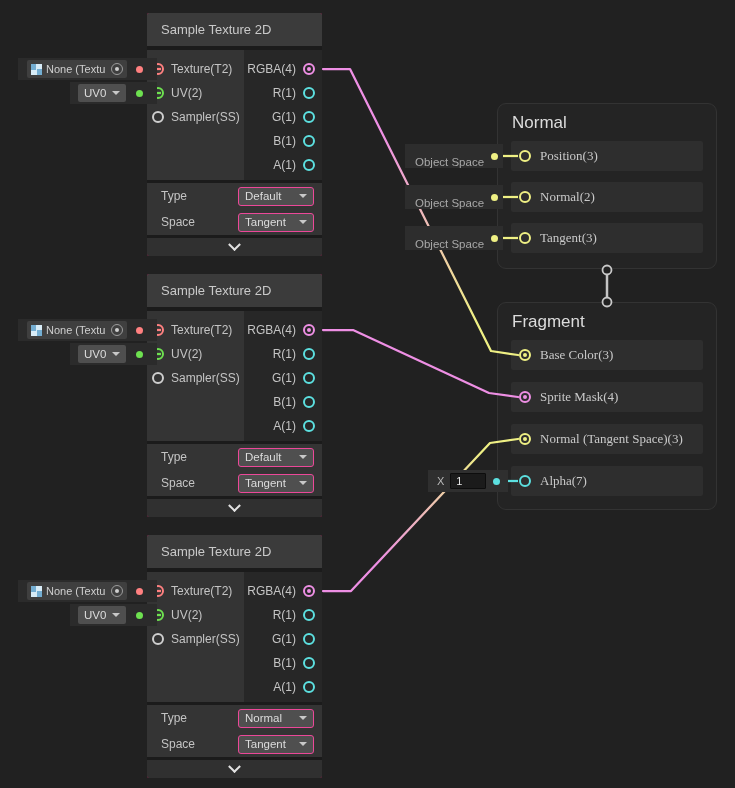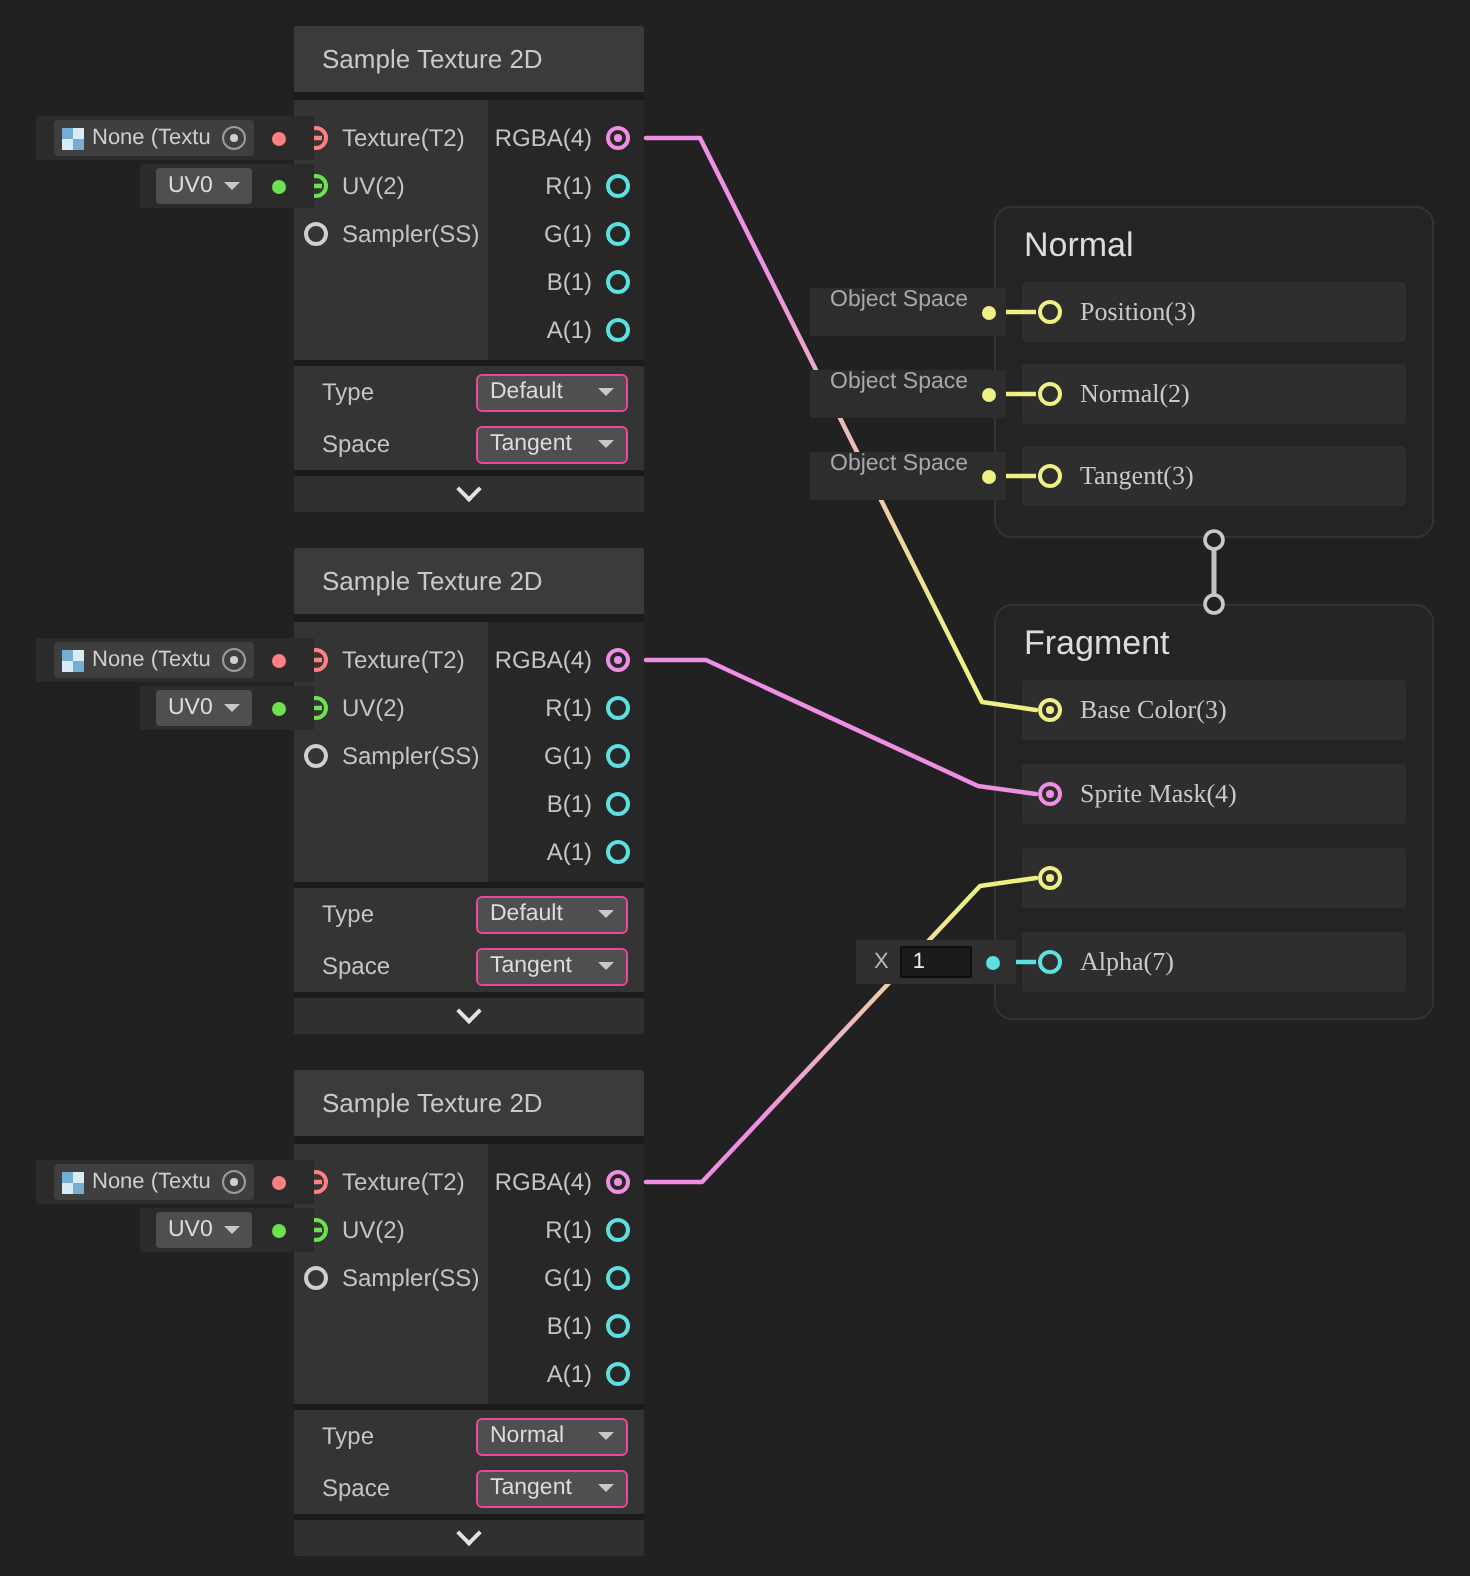--- a/index.html
+++ b/index.html
@@ -39,21 +39,21 @@
   .texwidget .dot,.uvwidget .dot{top:7.5px;}
   .texwidget .dot{left:118px;}
   .uvwidget .dot{left:66px;}
   
   .bignode{position:absolute;left:497px;width:220px;background:#242424;border:1px solid #333333;border-radius:9px;z-index:1;box-sizing:border-box;}
   .bigtitle{height:37px;display:flex;align-items:center;padding-left:14px;font-size:17px;color:#DCDCDC;}
   .bigrow{margin:0 13px 11px 13px;height:30px;background:#2E2E2E;border-radius:2px;display:flex;align-items:center;padding-left:8px;gap:9px;box-sizing:border-box;}
   .frag .bigrow{margin-bottom:12px;}
   .biglabel{font-size:13px;color:#C9C9C9;white-space:nowrap;font-family:Liberation Serif, serif;}
   
-  .chip{position:absolute;left:405px;width:98px;height:24px;background:#2D2D2D;display:flex;align-items:flex-start;z-index:3;}
+  .chip{position:absolute;left:405px;width:98px;height:24px;background:#2D2D2D;display:flex;align-items:flex-end;z-index:3;}
   .chip-label{font-size:11.5px;color:#A8A8A8;padding-left:10px;}
   .chip .dot{left:86px;top:8.5px;--c:#EFF084;}
   .xwidget{position:absolute;left:428px;top:470px;width:80px;height:22px;background:#2F2F2F;display:flex;align-items:center;z-index:3;}
   .xlabel{font-size:11px;color:#B8B8B8;margin-left:9px;}
   .xinput{margin-left:6px;width:36px;height:16px;background:#1B1B1B;border:1px solid #0D0D0D;border-radius:1px;font-size:11px;color:#E8E8E8;display:flex;align-items:center;padding-left:5px;box-sizing:border-box;}
   .xwidget .dot{left:65px;top:7.5px;--c:#5CE0E0;}
   
   svg.wires{position:absolute;left:0;top:0;z-index:2;pointer-events:none;}
 </style>
 </head>
@@ -333,20 +333,21 @@
   <div class="bigrow">
       <span class="port filled c-v3"></span>
       <span class="biglabel">Base Color(3)</span>
     </div>
   <div class="bigrow">
       <span class="port filled c-v4"></span>
       <span class="biglabel">Sprite Mask(4)</span>
     </div>
   <div class="bigrow">
       <span class="port filled c-v3"></span>
+      <span class="biglabel">Normal (Tangent Space)(3)</span>
     </div>
   <div class="bigrow">
       <span class="port c-v1"></span>
       <span class="biglabel">Alpha(7)</span>
     </div>
 </div>
 
 <div class="xwidget">
   <span class="xlabel">X</span>
   <span class="xinput">1</span>

